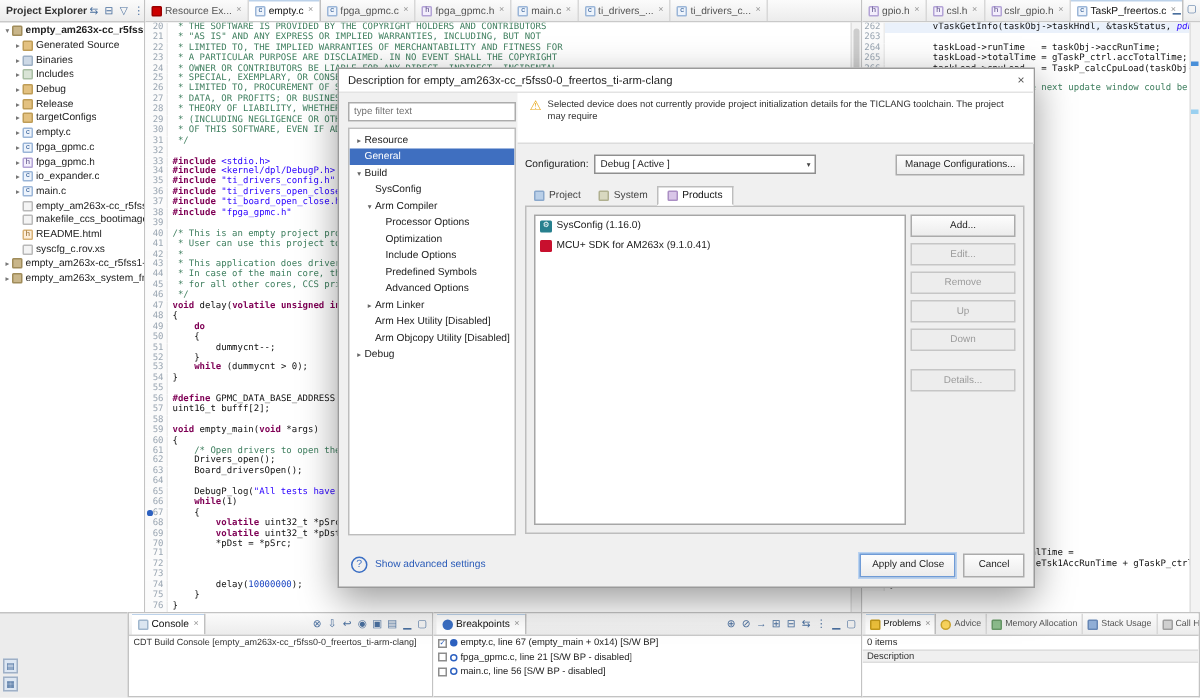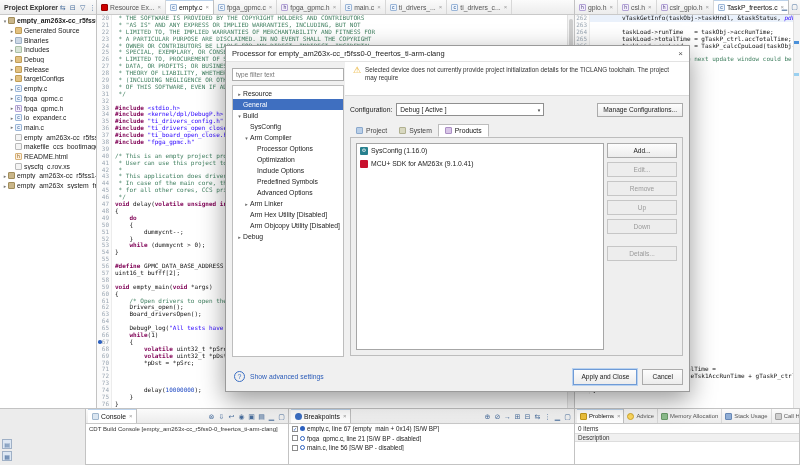--- a/index.html
+++ b/index.html
@@ -518,21 +518,21 @@
       </div>
     </div>
   <div class="content">
     <div class="psum">0 items</div>
     <div class="pcolhdr">Description</div>
   </div>
 </section>
 
 <div class="dlg">
   <div class="dlg-title">
-    <span class="dlg-title-text">Processor for empty_am263x-cc_r5fss0-0_freertos_ti-arm-clang</span>
+    <span class="dlg-title-text">Description for empty_am263x-cc_r5fss0-0_freertos_ti-arm-clang</span>
     <span class="dlg-close">×</span>
   </div>
   <input class="dlg-filter" readonly="" placeholder="type filter text" style="">
   <div class="dlg-tree">
       <div class="drow" style="padding-left: 3px;">
         <span class="twisty">▸</span>
         <span class="nlab">Resource</span>
       </div>
       <div class="drow sel" style="padding-left: 3px;">
         <span class="twisty"></span>

